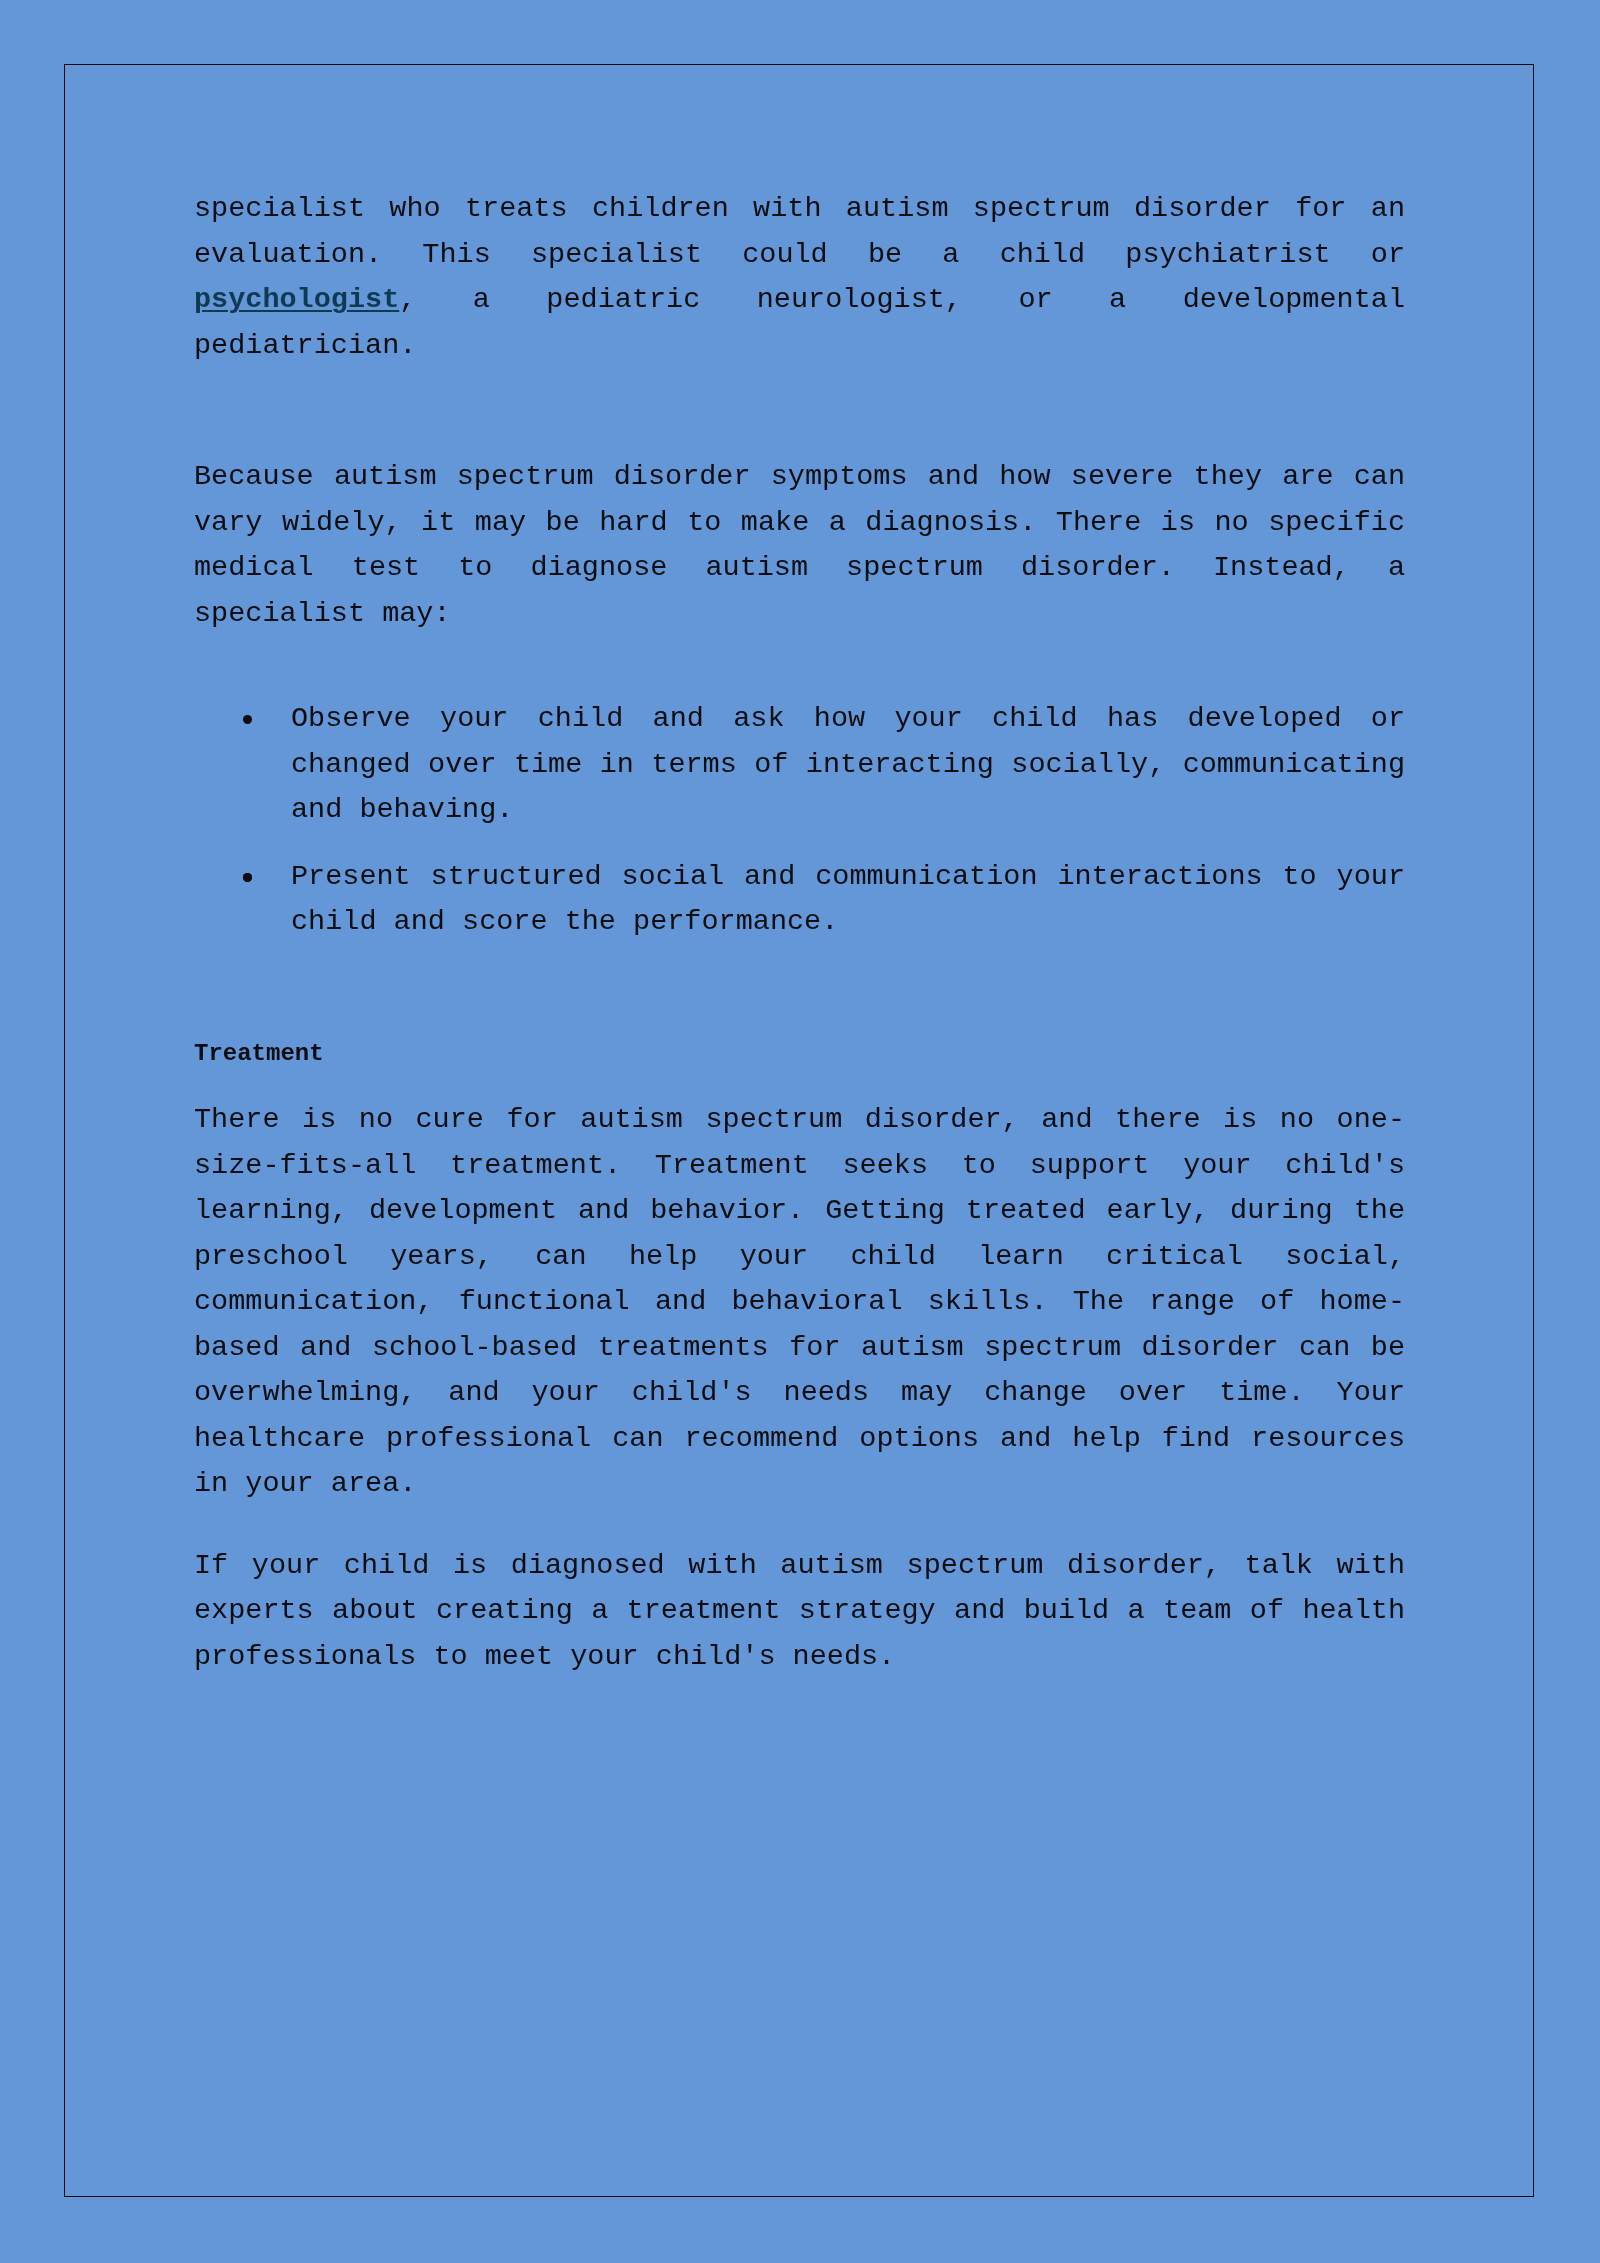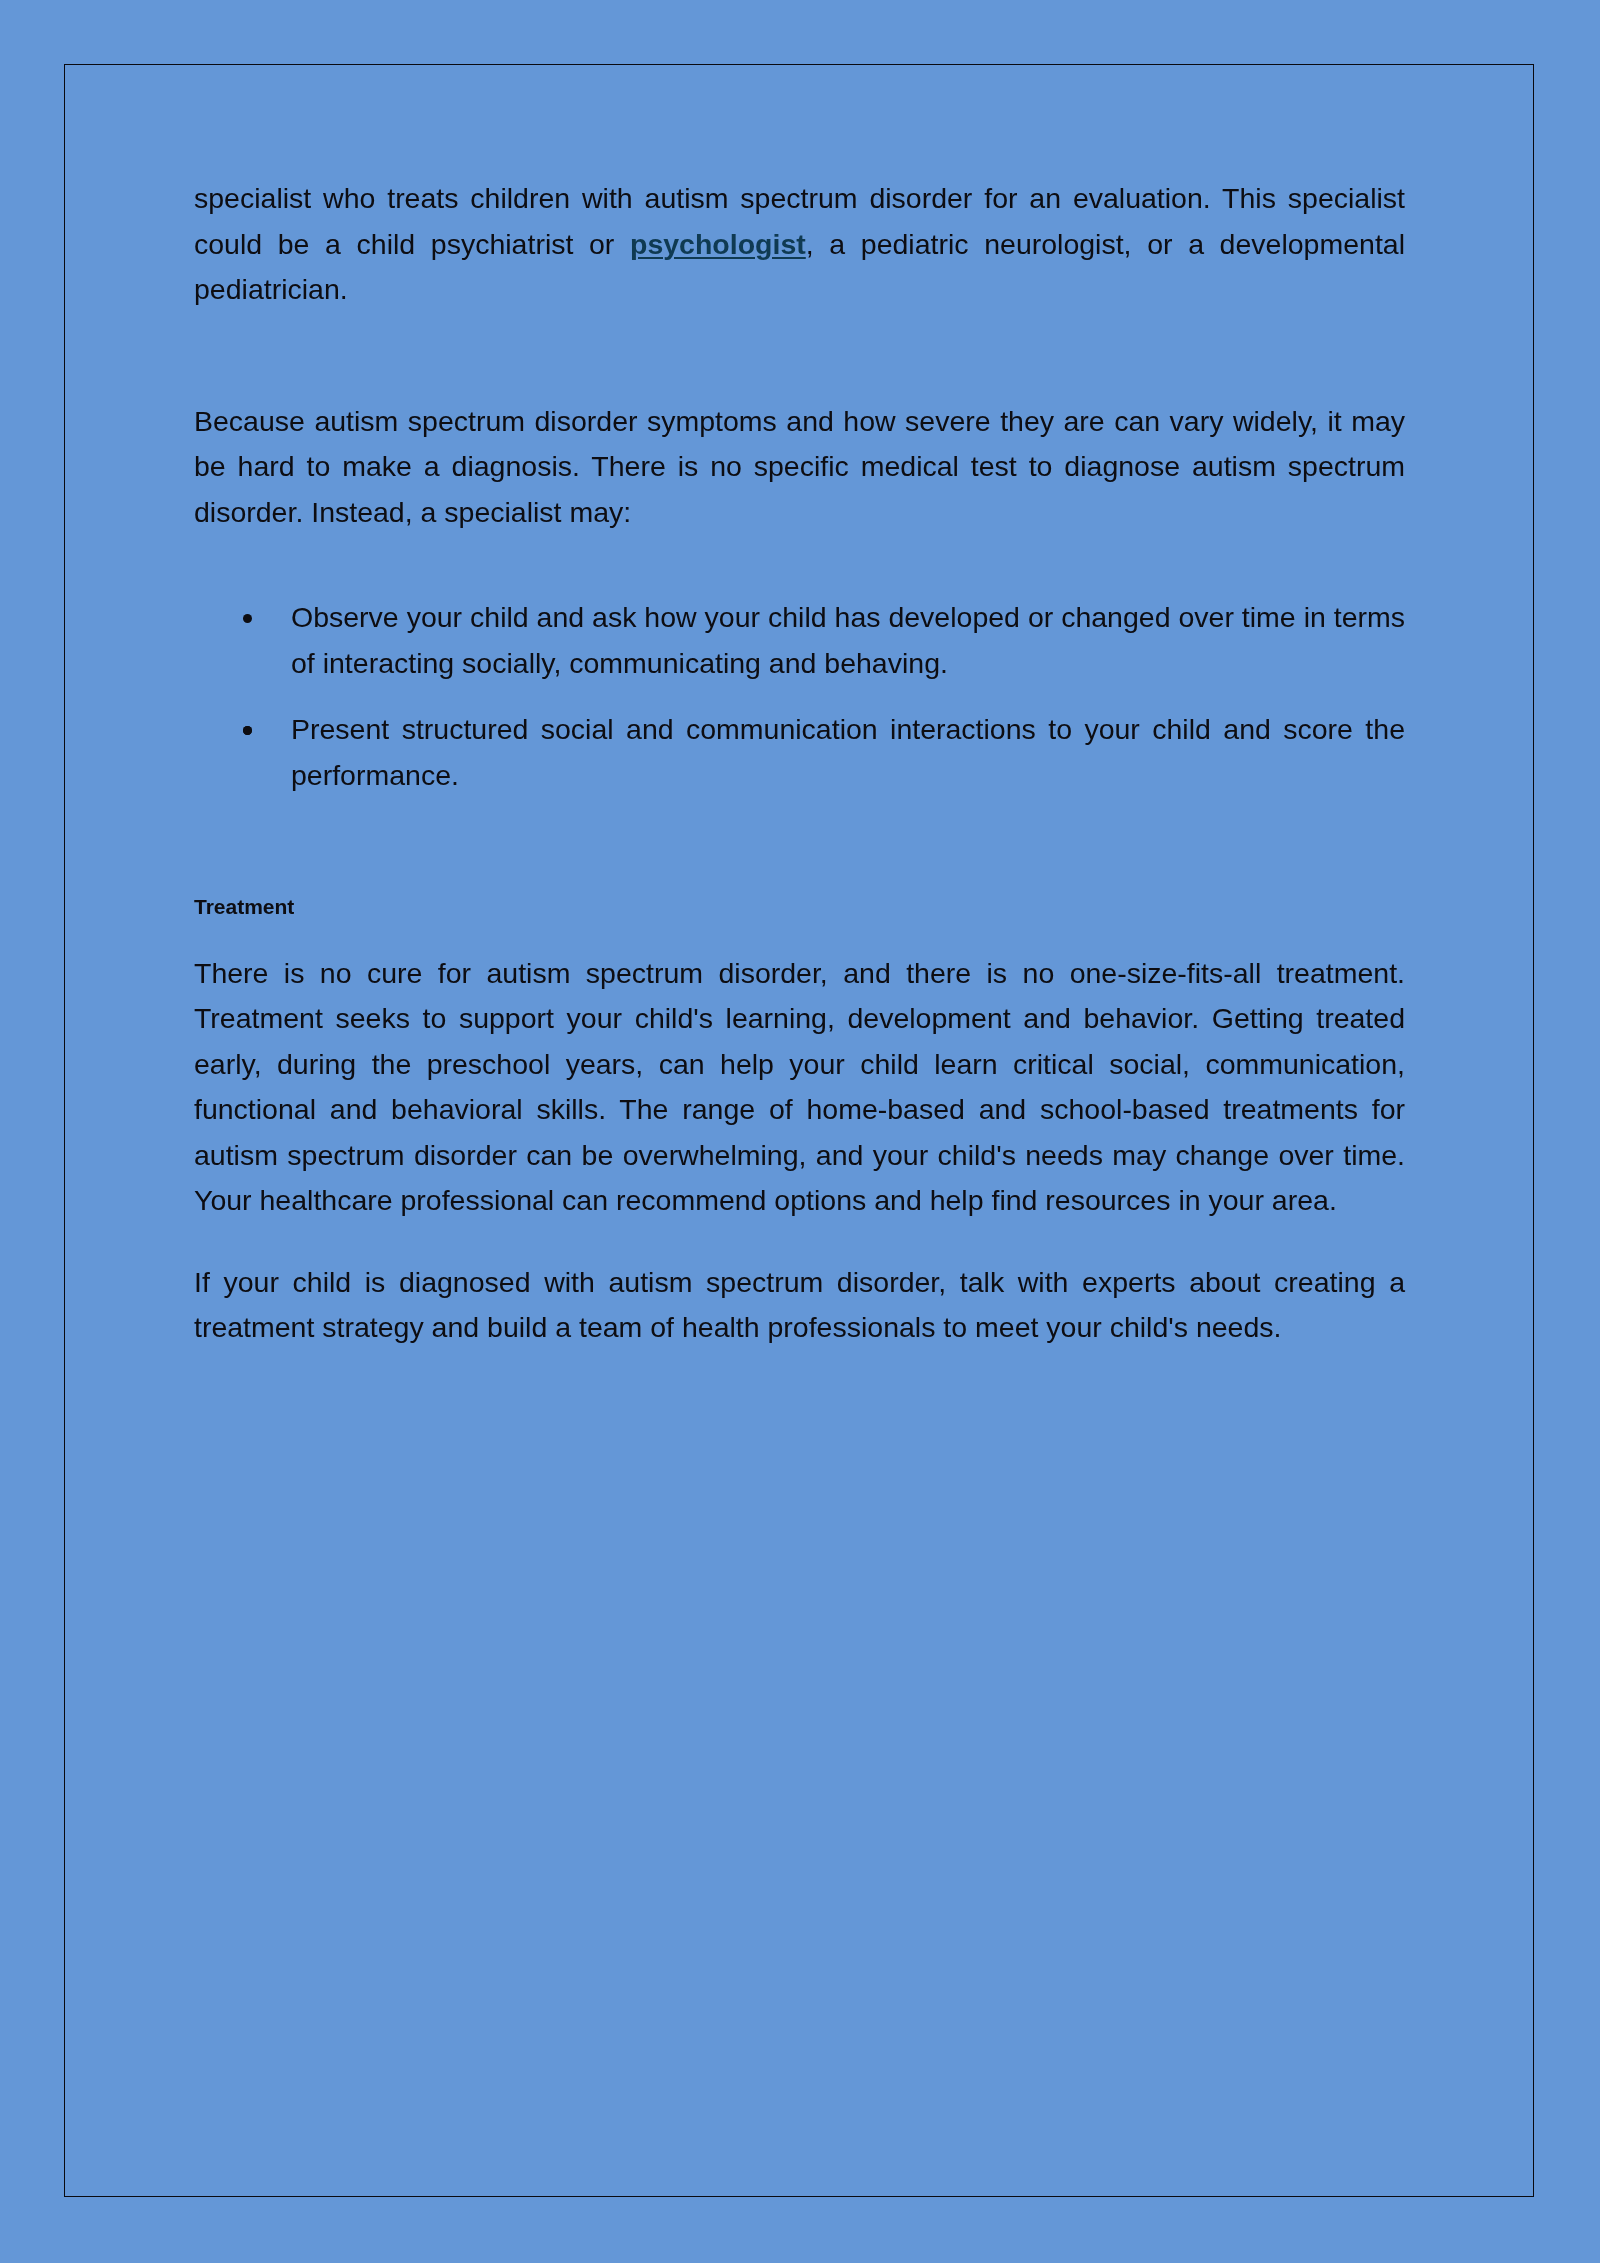--- a/index.html
+++ b/index.html
@@ -20,24 +20,25 @@
     left: 64px;
     top: 64px;
     width: 1470px;
     height: 2133px;
     border: 1.5px solid #0a0a10;
     box-sizing: border-box;
   }
   .content {
     position: absolute;
     left: 194px;
-    top: 176px;
+    top: 186px;
     width: 1211px;
     font-size: 28.5px;
     line-height: 45.5px;
+    font-family: Liberation Mono, monospace;
   }
   p {
     margin: 0;
     text-align: justify;
   }
   .p1 { margin-bottom: 86px; }
   .p2 { margin-bottom: 60px; }
   ul.bullets {
     list-style: none;
     margin: 0 0 86px 0;
@@ -54,21 +55,21 @@
     position: absolute;
     left: 49px;
     top: 19px;
     width: 9px;
     height: 9px;
     border-radius: 50%;
     background: #0d0d12;
   }
   h3.section-heading {
     margin: 16px 0 21px 0;
-    font-size: 21px;
+    font-size: 24px;
     font-weight: bold;
     line-height: 45.5px;
   }
   .p3 { margin-bottom: 36px; }
   a.inline-link {
     color: #0f3a52;
     font-weight: bold;
     text-decoration: underline;
     text-decoration-thickness: 2px;
     text-underline-offset: 3px;

